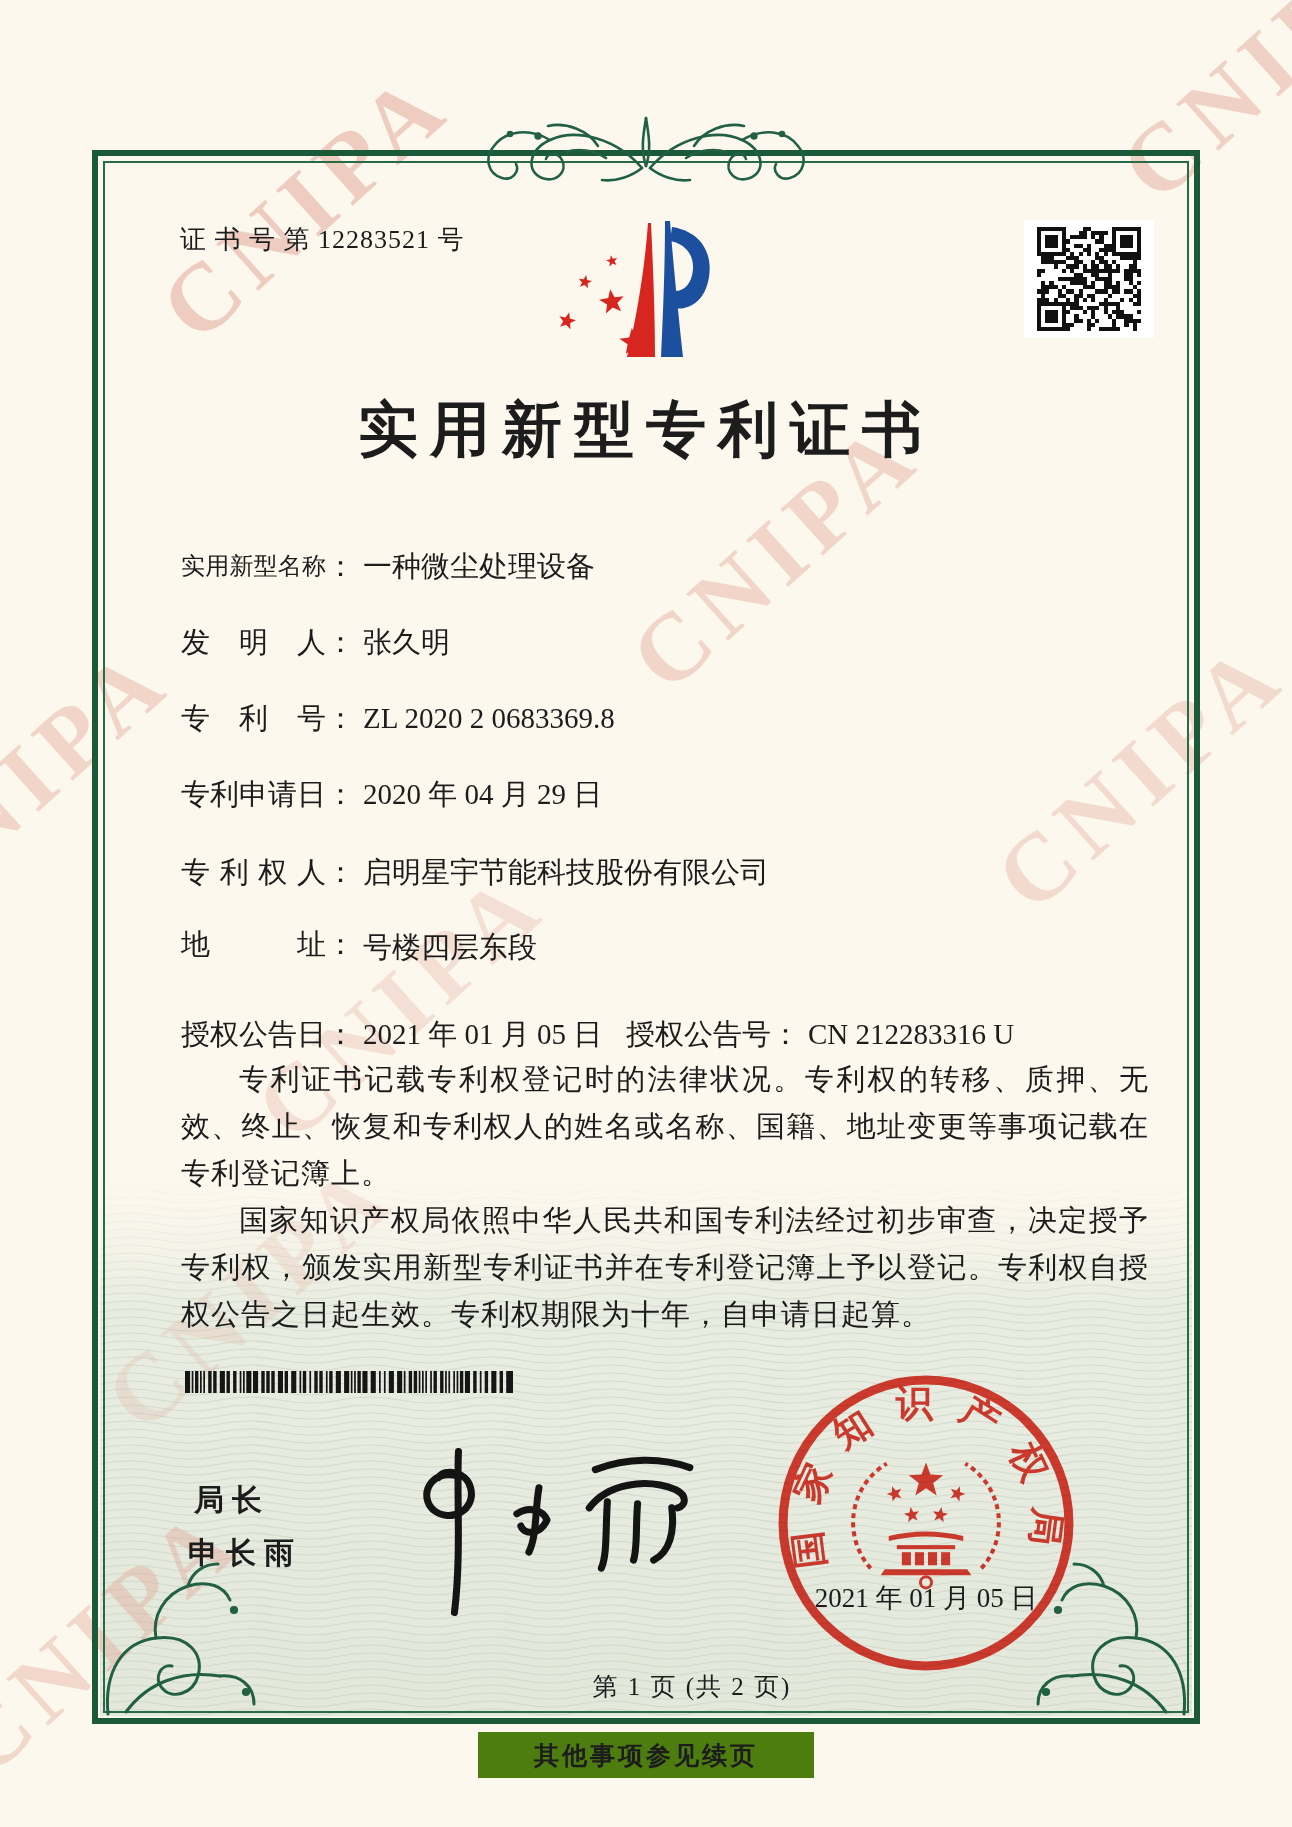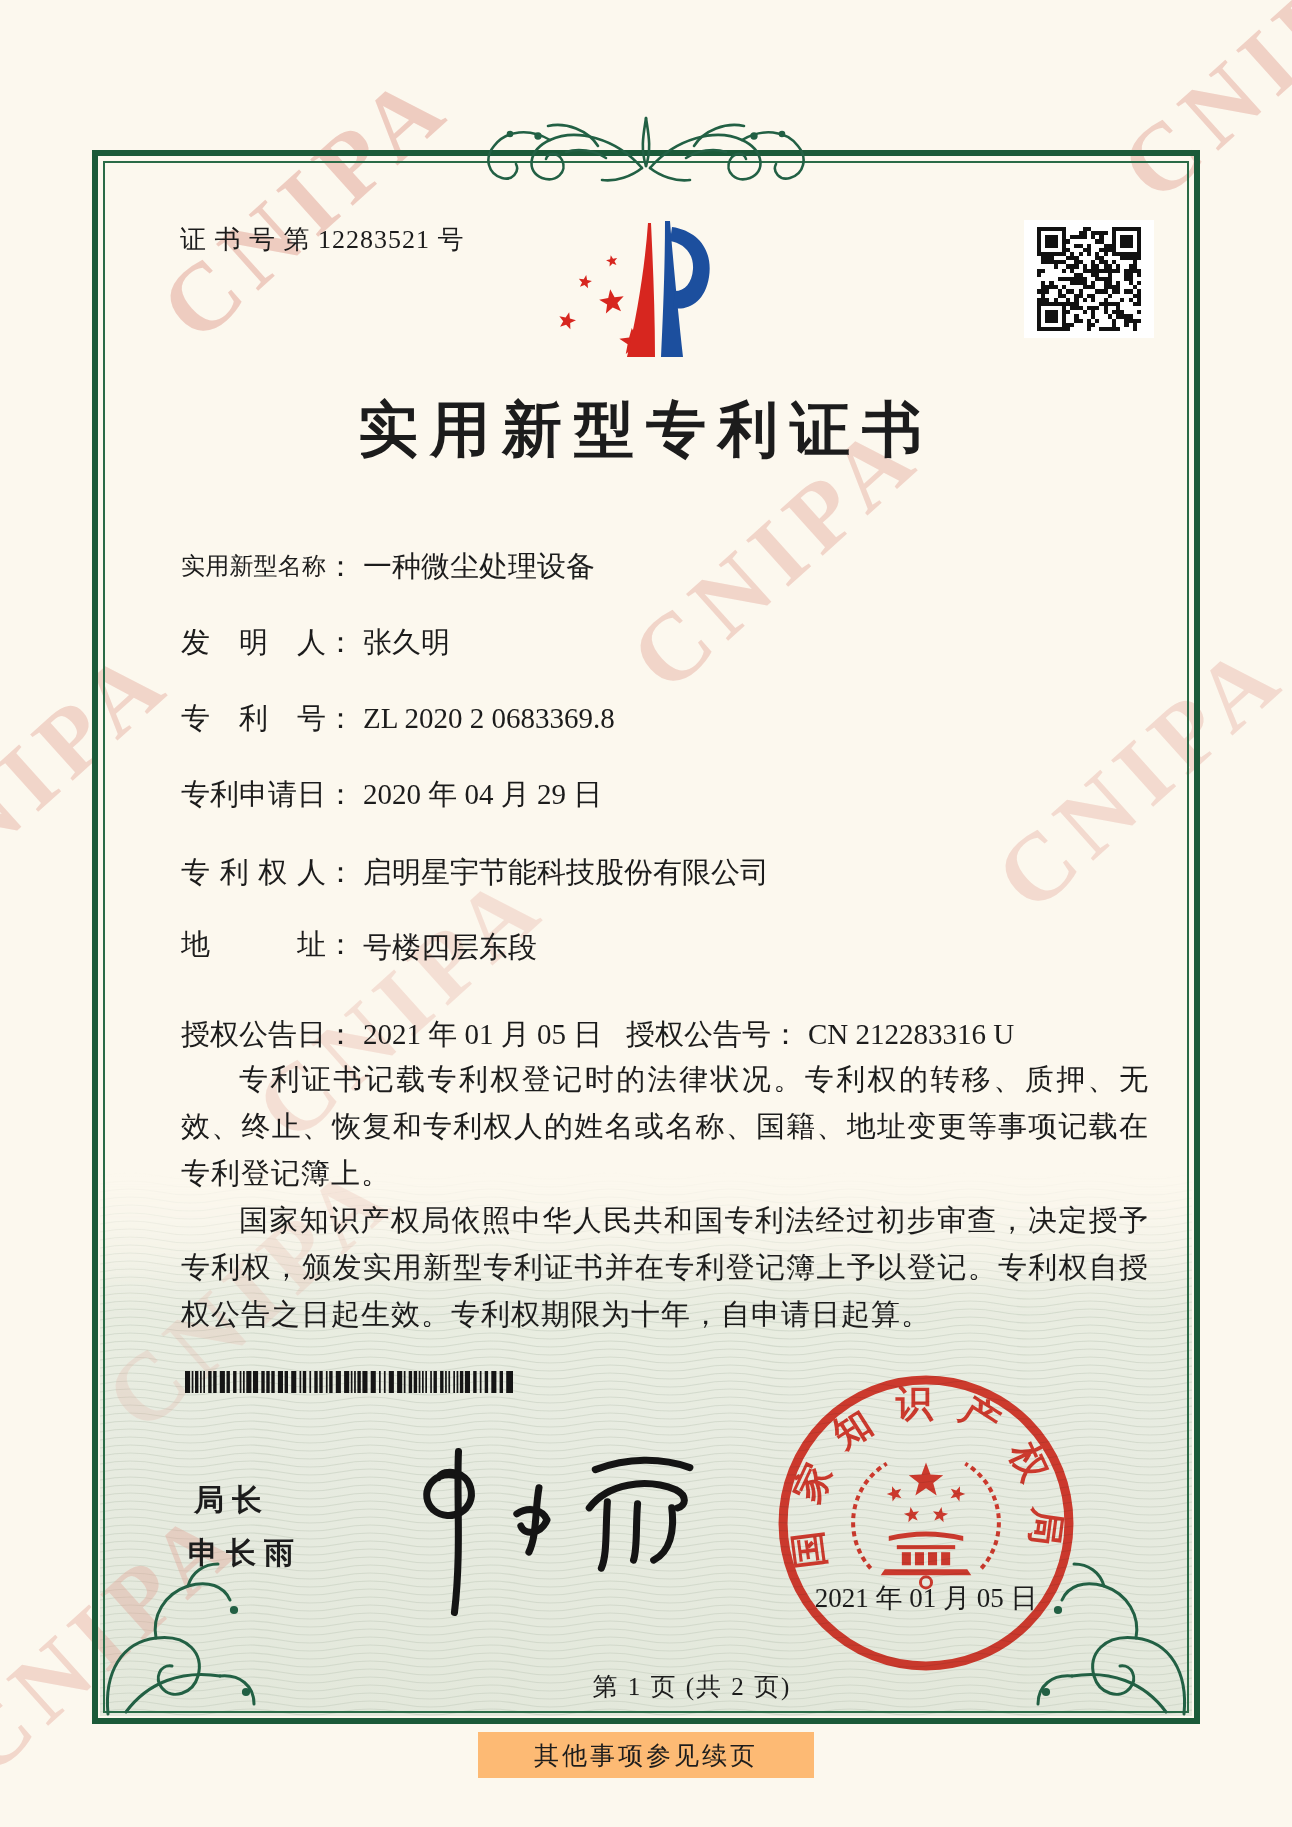--- a/index.html
+++ b/index.html
@@ -40,22 +40,22 @@
   .paras p{margin:0;text-indent:2em;}
   .barcode{left:185px;top:1371px;width:328px;height:22px;}
   .dir-title{left:194px;top:1480px;font-family:"Liberation Sans","DejaVu Sans",sans-serif;
              font-size:30px;font-weight:bold;letter-spacing:8px;}
   .dir-name{left:188px;top:1533px;font-family:"Liberation Sans","DejaVu Sans",sans-serif;
             font-size:30px;font-weight:bold;letter-spacing:8px;}
   .sig{left:378px;top:1443px;width:332px;height:182px;}
   .seal-date{left:778px;top:1580px;width:296px;text-align:center;font-size:27px;z-index:5;}
   .seal{left:770px;top:1367px;width:312px;height:312px;z-index:6;opacity:.94;mix-blend-mode:multiply;}
   .page-info{left:92px;top:1670px;width:1184px;text-align:center;font-size:25px;letter-spacing:2px;padding-left:8px;}
-  .note-box{left:478px;top:1732px;width:336px;height:46px;background:#fdba74;z-index:5;
-            display:flex;align-items:center;justify-content:center;font-size:25px;letter-spacing:3px;}
+  .note-box{left:478px;top:1732px;width:336px;height:46px;background:#4d7c0f;z-index:5;
+            display:flex;align-items:center;justify-content:center;font-size:25px;letter-spacing:3px;font-weight:bold;}
 </style>
 </head>
 <body>
 
 <svg width="0" height="0" style="position:absolute" aria-hidden="true">
   <defs>
     <polygon id="star5" points="0,-10 2.47,-3.40 9.51,-3.09 3.99,1.30 5.88,8.09 0,4.2 -5.88,8.09 -3.99,1.30 -9.51,-3.09 -2.47,-3.40"></polygon>
   </defs>
 </svg>
 

